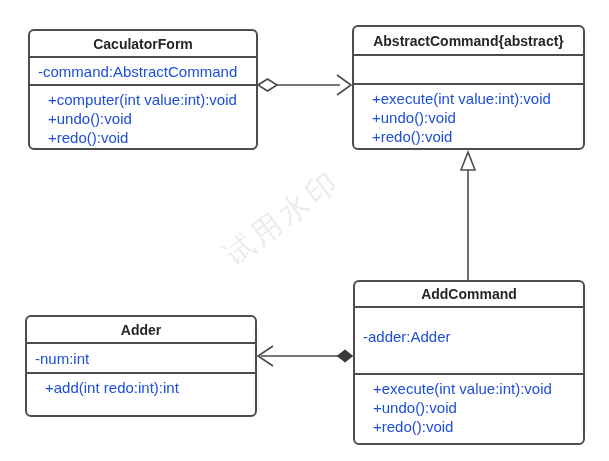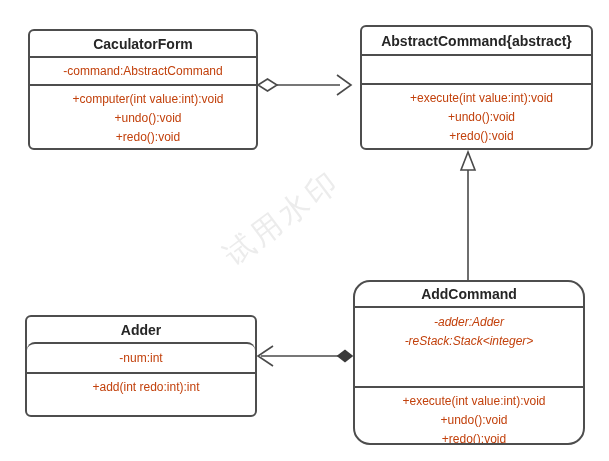--- a/index.html
+++ b/index.html
@@ -32,43 +32,42 @@
     flex: 0 0 auto;
   }
   .uml-sec {
     border-top: 2px solid #4d4d4d;
     padding: 4px 8px 0 8px;
     flex: 0 0 auto;
     overflow: hidden;
   }
   .uml-sec.grow { flex: 1 1 auto; padding-left: 18px; }
   .member-line {
-    font-size: 12px;
+    font-size: 15px;
     line-height: 19px;
-    color: #c2410c;
+    color: #1d4ed8;
     white-space: nowrap;
-    text-align: center;
   }
 
   
   #box-caculator-form { left: 28px;  top: 29px;  width: 230px; height: 121px; }
   #box-caculator-form .uml-title { height: 25px; }
   #box-caculator-form .attrs     { height: 28px; }
 
-  #box-abstract-command { left: 352px; top: 25px; width: 233px; height: 125px; margin-left: 8px; }
+  #box-abstract-command { left: 352px; top: 25px; width: 233px; height: 125px; }
   #box-abstract-command .uml-title { height: 27px; }
   #box-abstract-command .attrs     { height: 29px; }
 
-  #box-add-command { left: 353px; top: 280px; width: 232px; height: 165px; border-radius: 17px; }
+  #box-add-command { left: 353px; top: 280px; width: 232px; height: 165px; }
   #box-add-command .uml-title { height: 24px; }
-  #box-add-command .attrs     { height: 80px; padding-top: 5px; font-style: italic; }
+  #box-add-command .attrs     { height: 67px; padding-top: 19px; }
 
   #box-adder { left: 25px; top: 315px; width: 232px; height: 102px; }
   #box-adder .uml-title { height: 25px; }
-  #box-adder .attrs     { height: 30px; padding-top: 5px; border-radius: 8px; }
+  #box-adder .attrs     { height: 30px; padding-top: 5px; }
 
   
   #connector-layer {
     position: absolute; left: 0; top: 0;
     width: 609px; height: 461px;
     pointer-events: none;
   }
 
   
   #watermark {
@@ -108,21 +107,20 @@
       <div class="member-line">+execute(int value:int):void</div>
       <div class="member-line">+undo():void</div>
       <div class="member-line">+redo():void</div>
     </div>
   </div>
 
   <div class="uml-box" id="box-add-command">
     <div class="uml-title">AddCommand</div>
     <div class="uml-sec attrs">
       <div class="member-line">-adder:Adder</div>
-      <div class="member-line">-reStack:Stack&lt;integer&gt;</div>
     </div>
     <div class="uml-sec grow">
       <div class="member-line">+execute(int value:int):void</div>
       <div class="member-line">+undo():void</div>
       <div class="member-line">+redo():void</div>
     </div>
   </div>
 
   <div class="uml-box" id="box-adder">
     <div class="uml-title">Adder</div>

